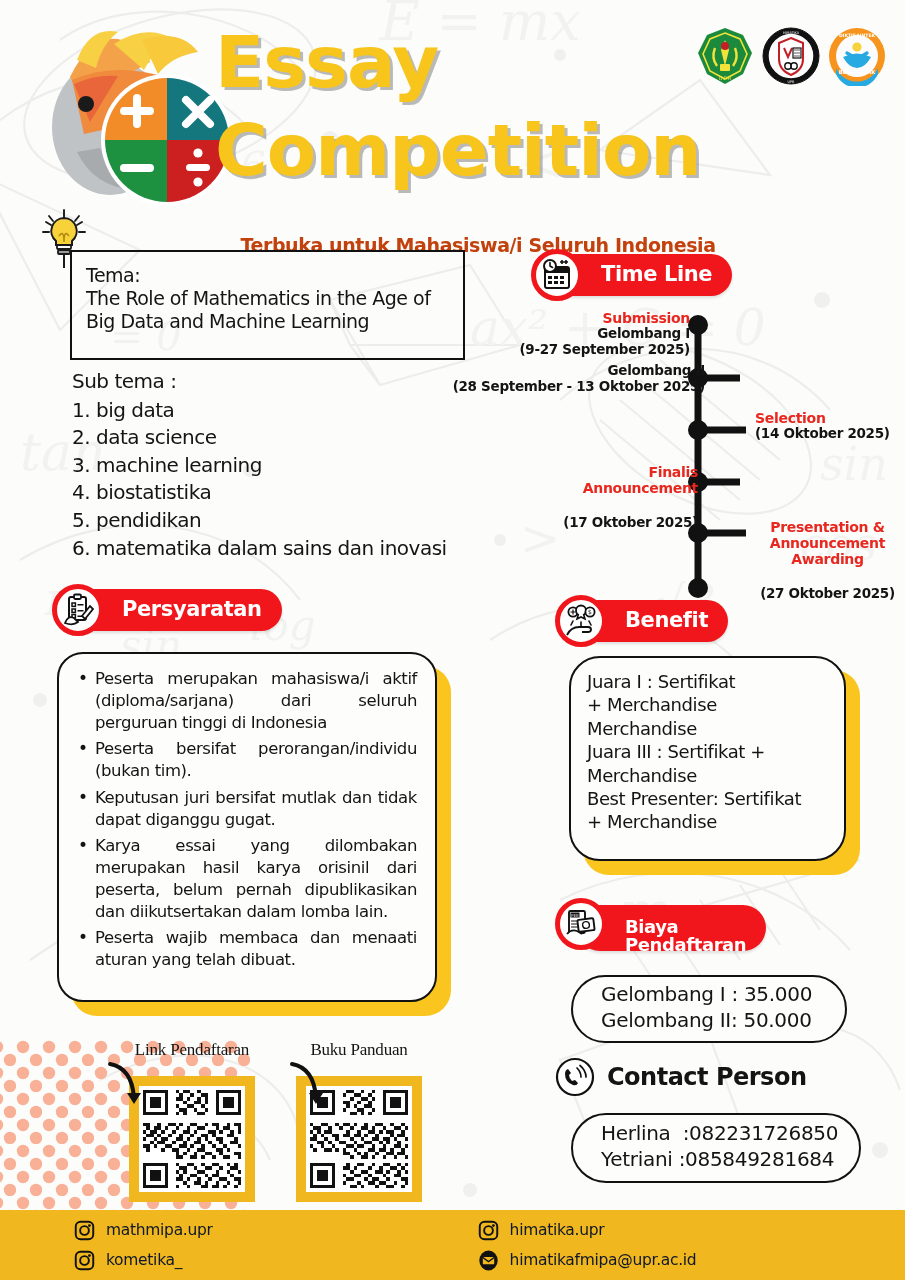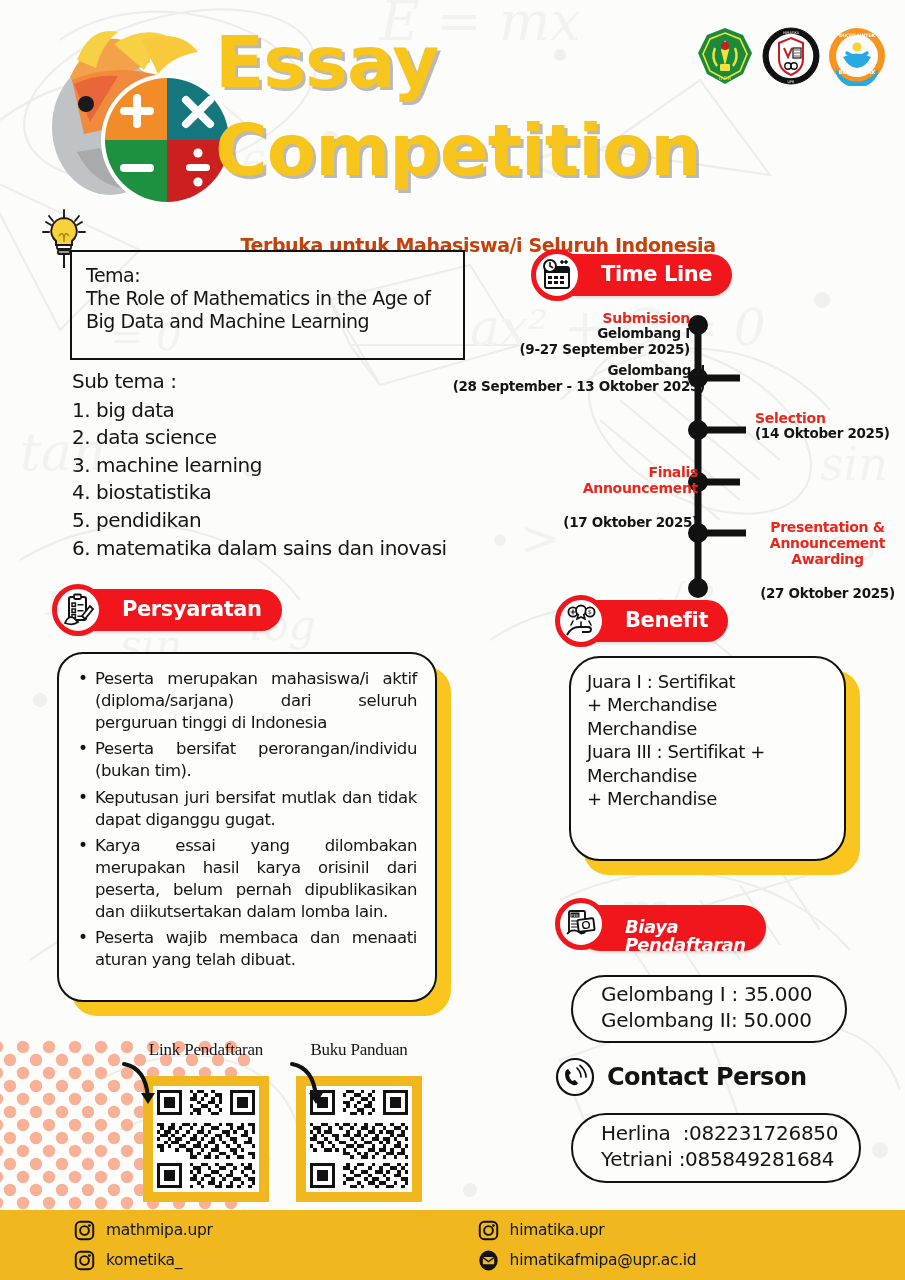--- a/index.html
+++ b/index.html
@@ -87,21 +87,21 @@
     background:#F1161B; border-radius:24px; height:42px;
     display:flex; align-items:center;
     padding:0 20px 0 48px; margin-left:22px;
     box-shadow:0 2px 3px rgba(0,0,0,.12);
   }
   .badge .pill span {
     font-family:"DejaVu Sans", sans-serif;
     font-weight:bold; color:#fff; font-size:21px; letter-spacing:-0.4px;
     line-height:1.02; white-space:pre-line;
   }
-  .badge .pill.two-line { height:46px; padding:16px 20px 0 48px;font-style:italic; }
+  .badge .pill.two-line { height:46px; padding:16px 20px 0 48px; }
   .badge .pill.two-line span { font-size:18px; }
   .badge .circ {
     position:absolute; left:0; top:-1px;
     width:52px; height:52px; border-radius:50%;
     background:#fff; border:5px solid #F1161B;
     display:flex; align-items:center; justify-content:center;
     z-index:2;
   }
   .badge .circ svg { width:34px; height:34px; display:block; }
 
@@ -513,20 +513,21 @@
   </div>
 
   <div class="card-wrap" style="left:569px; top:656px; width:277px; height:205px;">
     <div class="card-shadow"></div>
     <div class="card benefit-card" style="height:205px;border-radius:31px;">
       <div class="row">Juara I     : Sertifikat</div>
       <div class="row">+ Merchandise</div>
       <div class="row">Merchandise</div>
       <div class="row">Juara III  : Sertifikat +</div>
       <div class="row">Merchandise</div>
+      <div class="row">Best Presenter: Sertifikat</div>
       <div class="row">+ Merchandise</div>
     </div>
   </div>
 
   <div class="badge" style="left:555px; top:899px; height:52px;">
     <div class="circ">
       <svg viewBox="0 0 34 34">
         <rect x="5" y="4" width="16" height="22" rx="1.5" fill="#fff" stroke="#111" stroke-width="1.9"></rect>
         <rect x="6.5" y="5.5" width="9" height="5" fill="#111"></rect>
         <text x="11" y="10" font-size="4.2" fill="#fff" text-anchor="middle" font-family="DejaVu Sans, sans-serif">FEE</text>
@@ -561,21 +562,21 @@
       </svg>
     </div>
     <div class="txt">Contact Person</div>
   </div>
 
   <div class="pill-card" style="left:571px; top:1113px; width:290px; height:70px;">
     <div class="row">Herlina  :082231726850</div>
     <div class="row">Yetriani :085849281684</div>
   </div>
 
-  <div class="qr-group" style="left:126px; top:1040px;padding-left:17px;">
+  <div class="qr-group" style="left:112px; top:1040px;padding-left:17px;">
     <div class="qr-cap">Link Pendaftaran</div>
     <div class="qr-arrow" style="left:-8px; top:18px;">
       <svg viewBox="0 0 46 56">
         <path d="M6 6 q22 4 24 34" stroke="#111" stroke-width="4" fill="none" stroke-linecap="round"></path>
         <path d="M30 46 l-7 -11 l14 0 Z" fill="#111"></path>
       </svg>
     </div>
     <div class="qr-frame" style="margin-top:16px;">
       <svg viewBox="0 0 29 29" shape-rendering="crispEdges">
         <rect width="29" height="29" fill="#fff"></rect>

